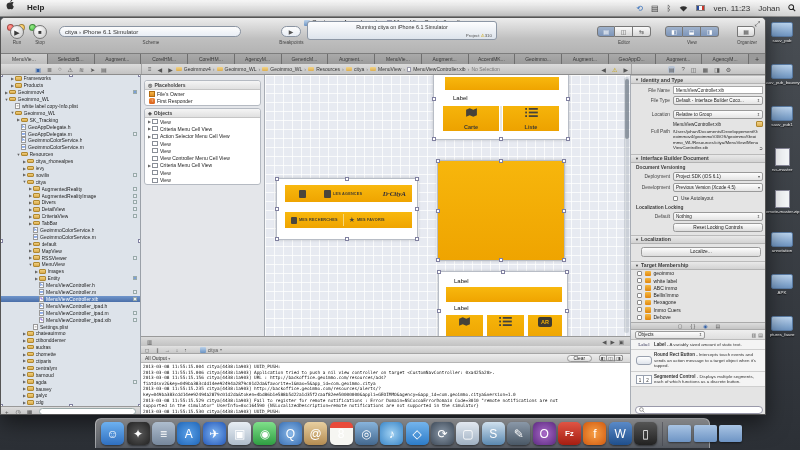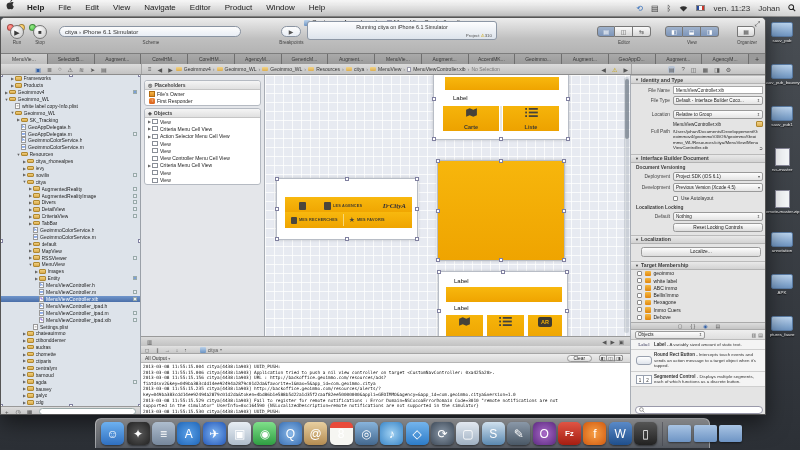--- a/index.html
+++ b/index.html
@@ -146,30 +146,20 @@
 
 <div id="screen">
 
   <div id="menubar">
     <span class="mitem" style="padding:0 6px;">
       <svg width="8" height="10" viewBox="0 0 10 12">
           <path fill="#333" d="M7 1c-.7.8-1.7 1.2-1.7 1.2s0-1.1.8-1.9C6.9-.4 7.8 0 7.8 0s.1.3-.8 1zM5.2 3c.9 0 1.4-.6 2.4-.6.9 0 2 .8 2 .8S8.2 4 8.2 5.5c0 1.7 1.5 2.3 1.5 2.3S8.6 11.4 7.4 11.4c-.8 0-1.1-.5-2.1-.5s-1.5.5-2.1.5C1.9 11.4.7 8.7.7 6.7.7 4.6 2.1 3.2 3.5 3.2c.8 0 1.3-.2 1.7-.2z"></path>
         </svg>
     </span>
     <span class="mitem" style="font-weight:bold;">Help</span>
-    <span id="menu-items" style="display:flex;">
-        <span class="mitem">File</span>
-        <span class="mitem">Edit</span>
-        <span class="mitem">View</span>
-        <span class="mitem">Navigate</span>
-        <span class="mitem">Editor</span>
-        <span class="mitem">Product</span>
-        <span class="mitem">Window</span>
-        <span class="mitem">Help</span>
-      </span>
     <span style="flex:1;"></span>
     <span class="mstat" style="color:#3a76c4;">⟲</span>
     <span class="mstat">▤</span>
     <span class="mstat">ᛒ</span>
     <span class="mstat">
       <svg width="9" height="8" viewBox="0 0 12 10">
           <path d="M6 9.5 1 4.6a7.3 7.3 0 0 1 10 0z" fill="#333"></path>
         </svg>
     </span>
     <span class="mstat">
@@ -743,21 +733,21 @@
           <span class="hd" style="left: calc(50% - 2px); top: calc(0% - 2px);"></span>
           <span class="hd" style="left: calc(100% - 2px); top: calc(0% - 2px);"></span>
           <span class="hd" style="left: calc(0% - 2px); top: calc(50% - 2px);"></span>
           <span class="hd" style="left: calc(100% - 2px); top: calc(50% - 2px);"></span>
           <span class="hd" style="left: calc(0% - 2px); top: calc(100% - 2px);"></span>
           <span class="hd" style="left: calc(50% - 2px); top: calc(100% - 2px);"></span>
           <span class="hd" style="left: calc(100% - 2px); top: calc(100% - 2px);"></span>
         </div>
 
       <div class="cview sel" style="left:11px;top:103px;width:142px;height:62px;">
-        <div class="ybar" style="left:8px;top:18px;width:127px;height:17px;display:flex;align-items:center;">
+        <div class="ybar" style="left:8px;top:6px;width:127px;height:17px;display:flex;align-items:center;">
           <span class="dkico" style="margin-left:14px;"></span>
           <span class="dkico" style="margin-left:18px;"></span>
           <span class="ysmall" style="margin-left:2px;">LES AGENCES</span>
           <span class="ylogo" style="margin-left:auto;margin-right:6px;">D·CityA</span>
         </div>
         <div class="ybar" style="left:8px;top:33px;width:127px;height:16px;display:flex;align-items:center;">
           <span class="dkico" style="margin-left:6px;width:6px;height:7px;"></span>
           <span class="ysmall" style="margin-left:2px;">MES RECHERCHES</span>
           <span style="width:1px;height:12px;background:#f6d87a;margin:0 5px;"></span>
           <span style="font-size:7px;color:#4a463c;">★</span>

